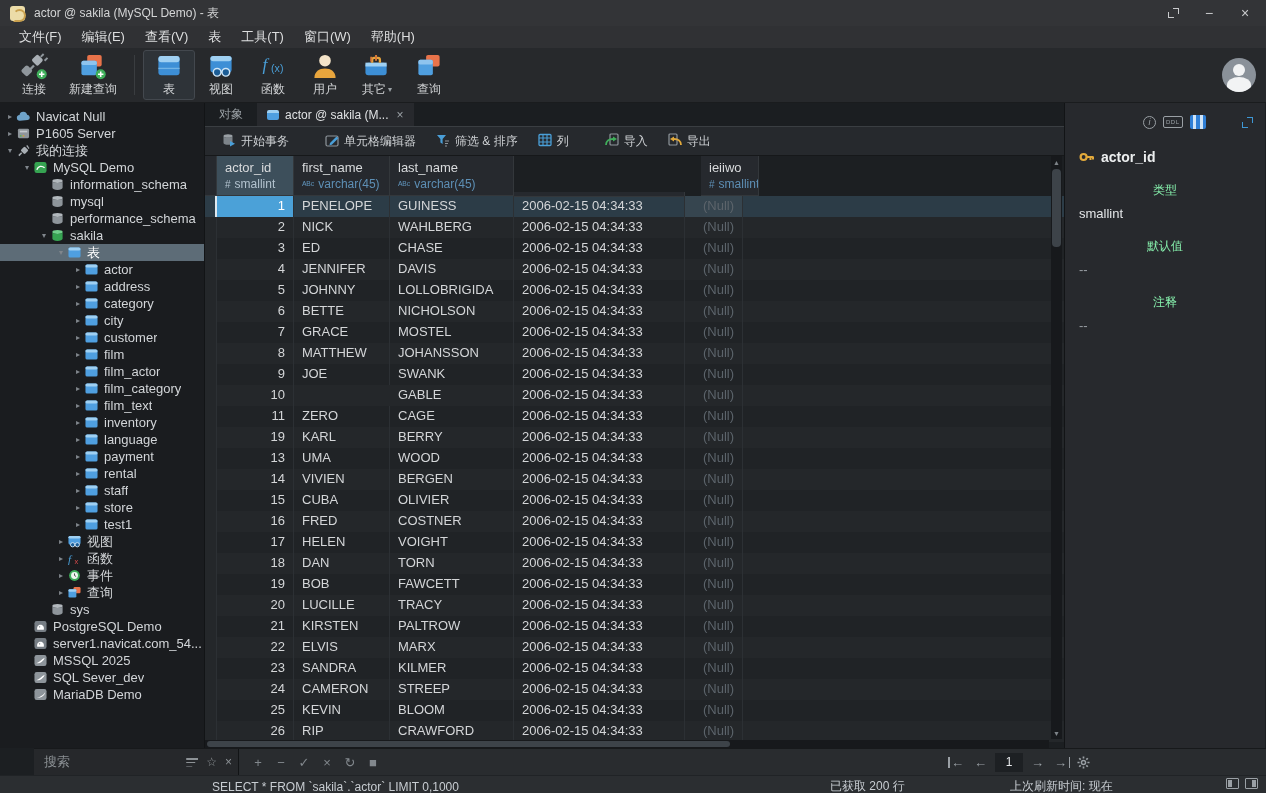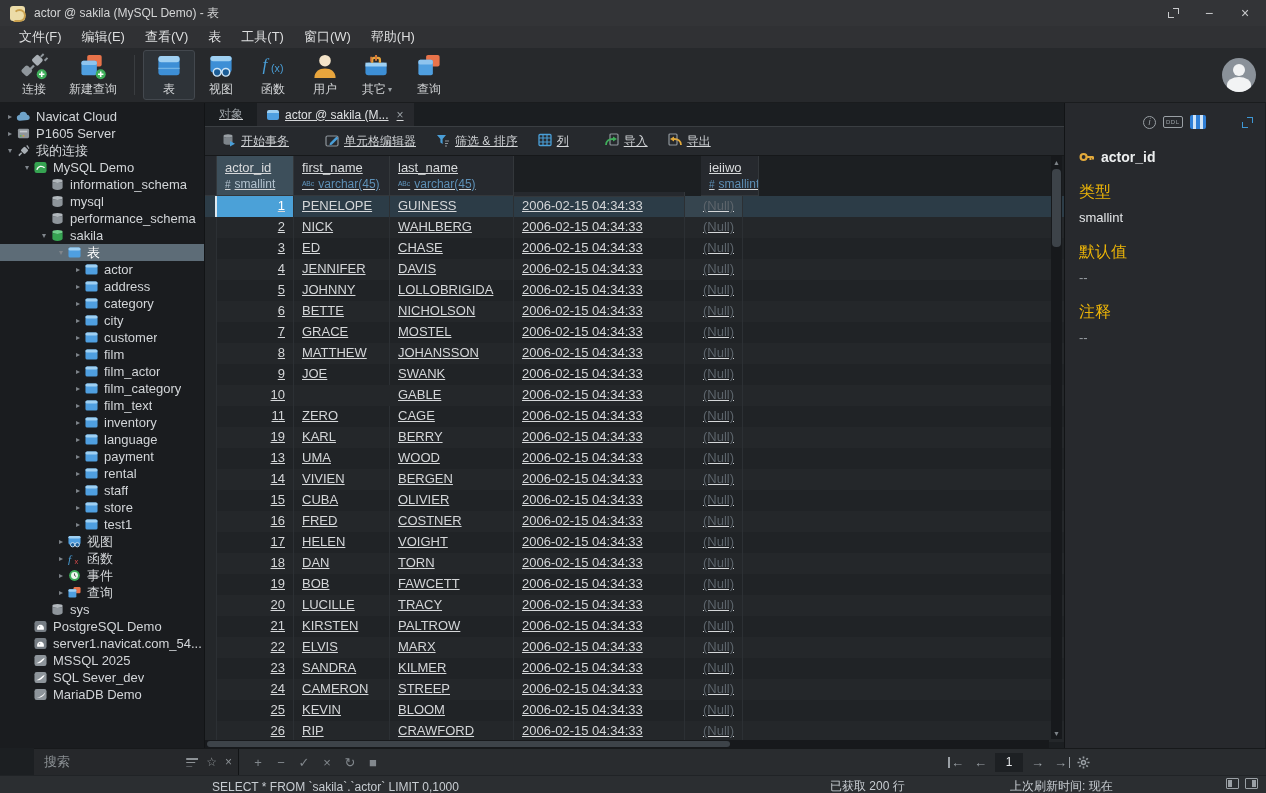--- a/index.html
+++ b/index.html
@@ -45,21 +45,21 @@
   
   .sidebar { width:205px; background:#1a1c1f; border-right:1px solid #121416; overflow:hidden; padding-top:5px; }
   .tree-row { height:17px; line-height:17px; display:flex; align-items:center; font-size:13px; color:#d2d5d8; white-space:nowrap; }
   .tree-row.sel { background:#5d6c77; color:#fff; }
   .tree-arrow { width:12px; font-size:8px; color:#80868c; text-align:center; flex:none; }
   .tree-icon { width:17px; flex:none; display:flex; align-items:center; }
   .tree-icon svg { width:15px; height:13px; }
   .tree-label { margin-left:3px; overflow:hidden; text-overflow:ellipsis; }
 
   
-  .center { width:859px; display:flex; flex-direction:column; background:#a3a3a3;text-decoration:underline; }
+  .center { width:859px; display:flex; flex-direction:column; background:#a3a3a3; }
   .tabstrip { height:24px; background:#1b1e21; display:flex; align-items:flex-end; border-bottom:1px solid #3a3e42; }
   .tab { height:23px; display:flex; align-items:center; font-size:12px; padding:0 14px; color:#9aa0a5; }
   .tab.active { background:#27292d; color:#dfe1e3; padding:0 10px; }
   .tab .tab-table-icon { width:12px; height:10px; border-radius:2px; background:linear-gradient(#9fd0f2 0 35%, #4f9fe0 35%); margin-right:6px; }
   .tab-close { margin-left:8px; color:#9aa0a5; font-size:12px; }
 
   .ttoolbar { height:29px; background:#26292d; display:flex; align-items:center; padding-left:8px; gap:2px; border-bottom:1px solid #16181a; }
   .ttb { display:flex; align-items:center; gap:5px; font-size:12px; color:#cfd2d5; padding:4px 9px; border-radius:3px; white-space:nowrap; }
   .ttb svg { width:14px; height:14px; }
   .ttb-gap { width:14px; }
@@ -104,21 +104,21 @@
   .ddl-glyph { font-size:6px; color:#9aa0a5; border:1px solid #9aa0a5; border-radius:2px; padding:2px 2px; letter-spacing:.5px; }
   .cols-glyph { width:16px; height:14px; background:#2f7fd6; border-radius:2px;
      background-image:linear-gradient(90deg, transparent 0 3px, #cfe4f7 3px 6px, transparent 6px 10px, #cfe4f7 10px 13px, transparent 13px); }
   .expand-glyph { position:relative; width:11px; height:11px; margin-left:auto; }
   .expand-glyph::before { content:""; position:absolute; right:0; top:0; width:5px; height:5px; border-right:1.5px solid #3e97d4; border-top:1.5px solid #3e97d4; }
   .expand-glyph::after { content:""; position:absolute; left:0; bottom:0; width:5px; height:5px; border-left:1.5px solid #3e97d4; border-bottom:1.5px solid #3e97d4; }
   .panel-body { padding:14px 14px 0; }
   .panel-title { display:flex; align-items:center; gap:7px; font-size:14px; font-weight:bold; color:#eceeef; }
   .panel-title svg { width:15px; height:14px; }
   .field { margin-top:17px; }
-  .f-label { font-size:16px; color:#eab308; }
+  .f-label { font-size:12px; color:#86efac;text-align:center; }
   .f-value { font-size:13px; color:#e4e6e8; margin-top:7px; }
   .f-value.dim { color:#9a9fa4; }
 
   
   .bottom-row { height:27px; background:#292c2f; display:flex; align-items:center; border-top:1px solid #17191b; position:relative;margin-left:34px; }
   .search-area { width:205px; height:100%; display:flex; align-items:center; padding:0 6px 0 10px; background:#26282b; border-right:1px solid #121416; }
   .search-ph { font-size:13px; color:#8d9296; flex:1; }
   .s-ico { margin-left:8px; color:#8d9296; font-size:12px; display:flex; align-items:center; }
   .filter-lines { display:inline-block; width:12px; height:9px;
      background:linear-gradient(#8d9296 0 1.5px, transparent 1.5px 3.8px, #8d9296 3.8px 5.3px, transparent 5.3px 7.6px, #8d9296 7.6px 9px);
@@ -247,21 +247,21 @@
 
 <div class="workspace">
   <div class="sidebar">
       <div class="tree-row" style="padding-left: 4px;">
         <span class="tree-arrow">▸</span>
         <span class="tree-icon">
           <svg viewBox="0 0 16 14">
             <path d="M4.2 11.5a3.1 3.1 0 0 1-.5-6.2A4.2 4.2 0 0 1 11.9 5a3 3 0 0 1 .6 5.9z" fill="#6fa3c9"></path>
           </svg>
         </span>
-        <span class="tree-label">Navicat Cloud</span>
+        <span class="tree-label">Navicat Null</span>
       </div>
       <div class="tree-row" style="padding-left: 4px;">
         <span class="tree-arrow">▸</span>
         <span class="tree-icon">
           <svg viewBox="0 0 16 14">
             <rect x="2" y="2" width="12" height="10" rx="1.5" fill="#8e959b"></rect>
             <rect x="4" y="4" width="8" height="1.8" fill="#c3c9ce"></rect>
             <circle cx="5" cy="9.5" r="1" fill="#5fae56"></circle>
             <circle cx="8" cy="9.5" r="1" fill="#caa23e"></circle>
           </svg>

